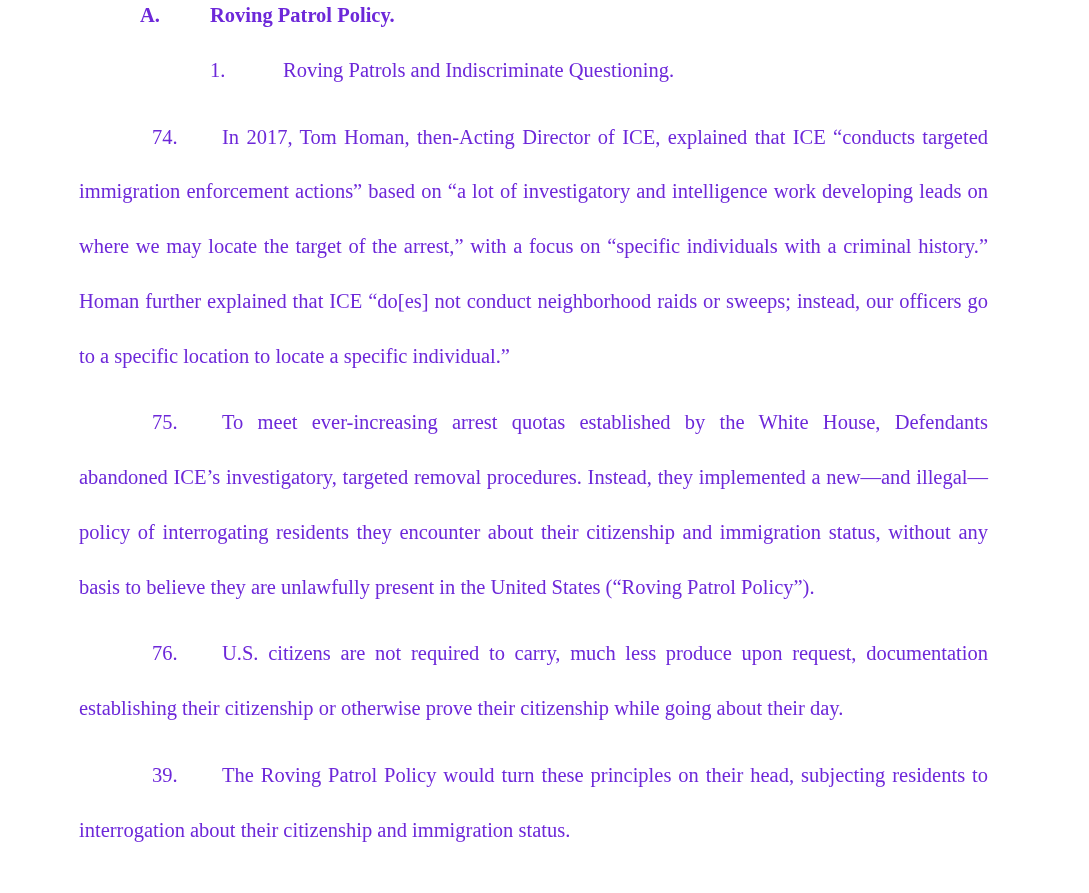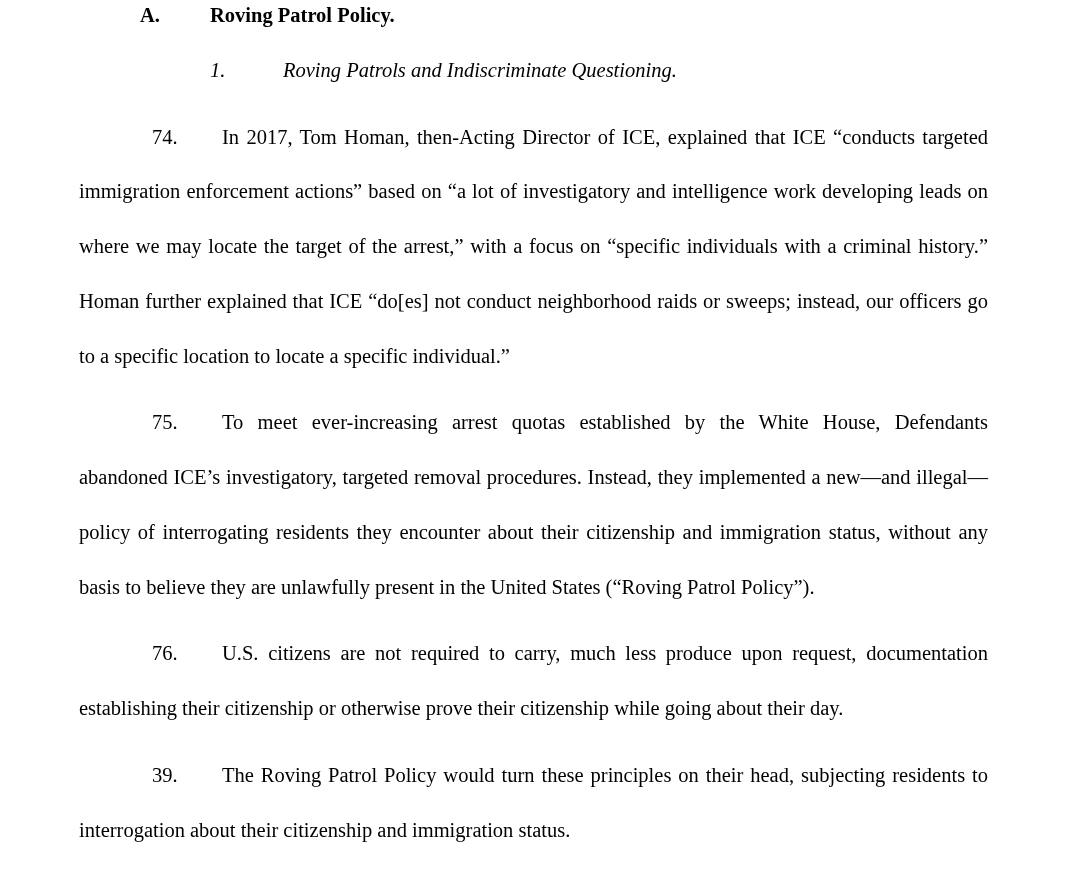--- a/index.html
+++ b/index.html
@@ -11,40 +11,39 @@
     width: 1089px;
     height: 893px;
     overflow: hidden;
   }
   .page {
     box-sizing: border-box;
     width: 1089px;
     height: 893px;
     overflow: hidden;
     background: #ffffff;
-    color: #000000;
+    color: #6d28d9;
     font-family: "Liberation Serif", "DejaVu Serif", serif;
     font-size: 20.5px;
     line-height: 54.75px;
   }
   .content {
     margin-top: -12px;
     padding-left: 67px;
     padding-right: 89px;
   }
   .section-heading {
     font-weight: bold;
     padding-left: 73px;
   }
   .section-heading .num {
     display: inline-block;
     width: 70px;
   }
   .subsection-heading {
-    font-style: italic;
     padding-left: 143px;
   }
   .subsection-heading .num {
     display: inline-block;
     width: 73px;
   }
   p.para {
     margin: 12px;
     text-align: justify;
     text-indent: 73px;

